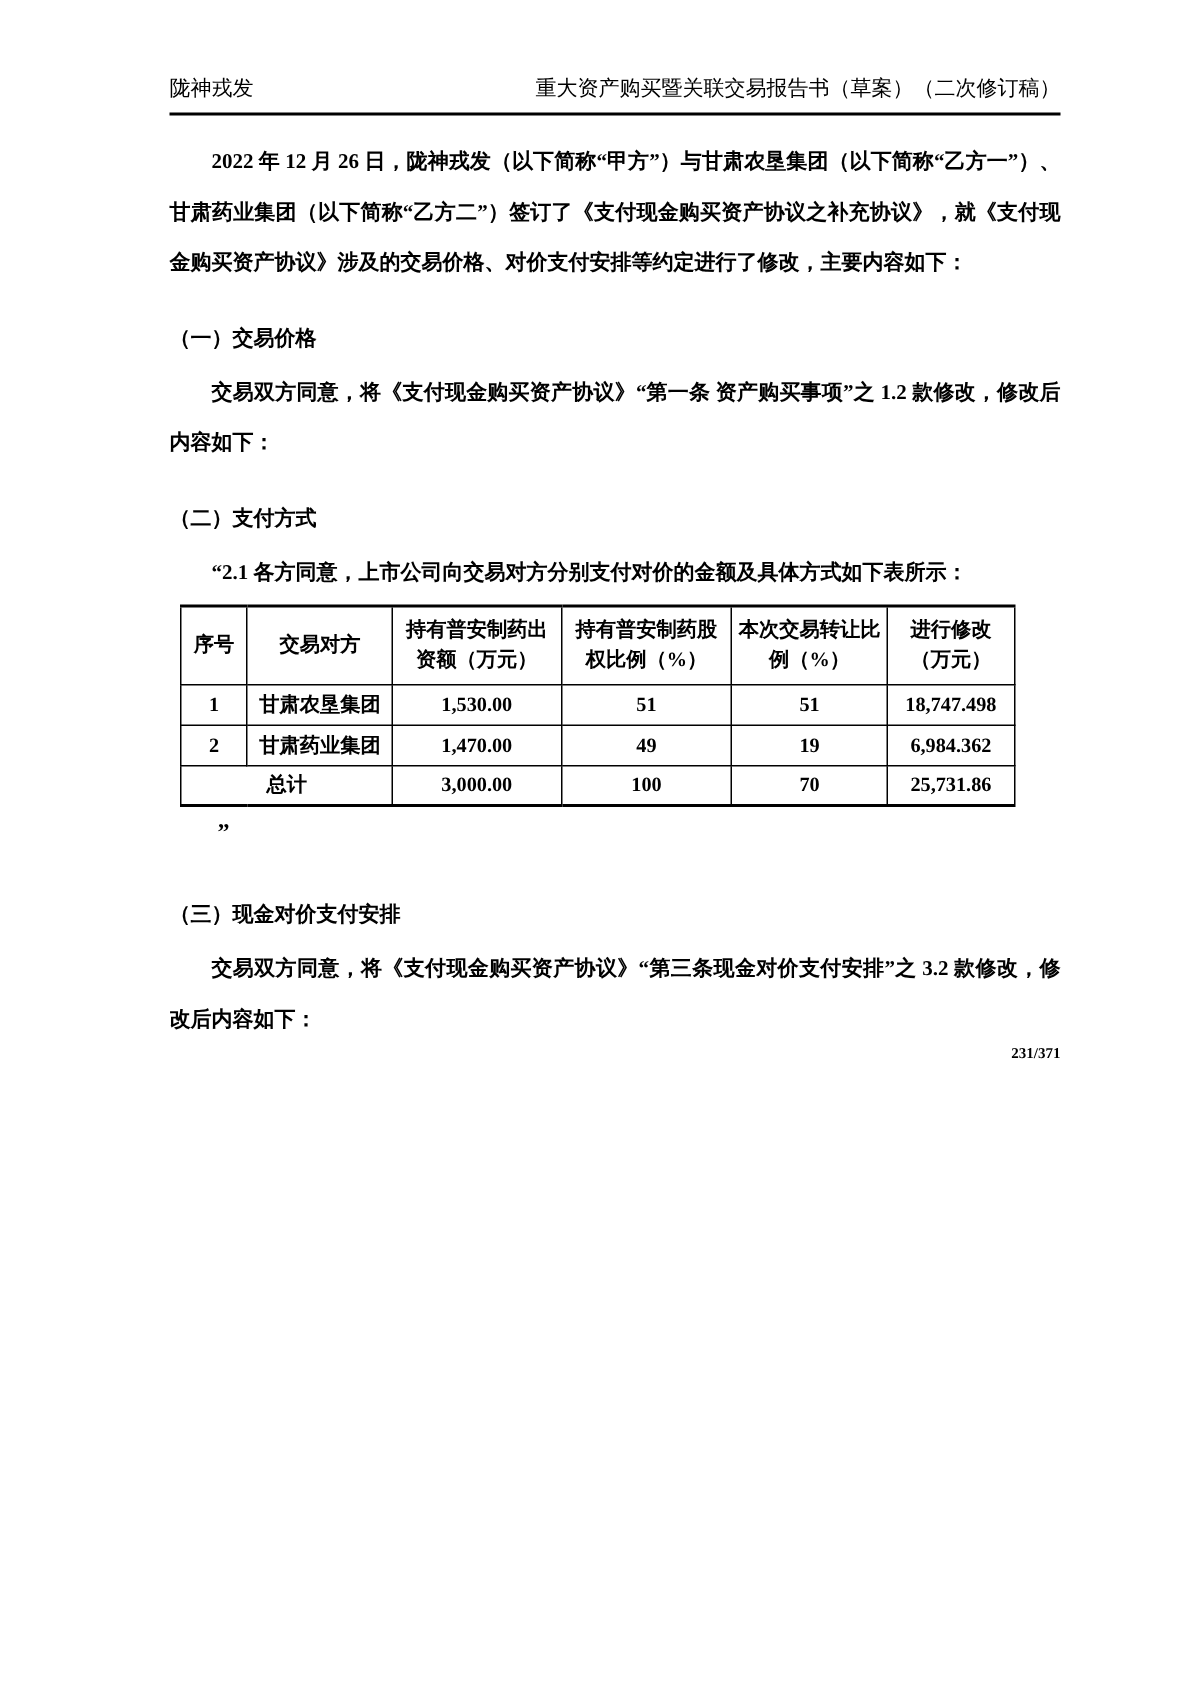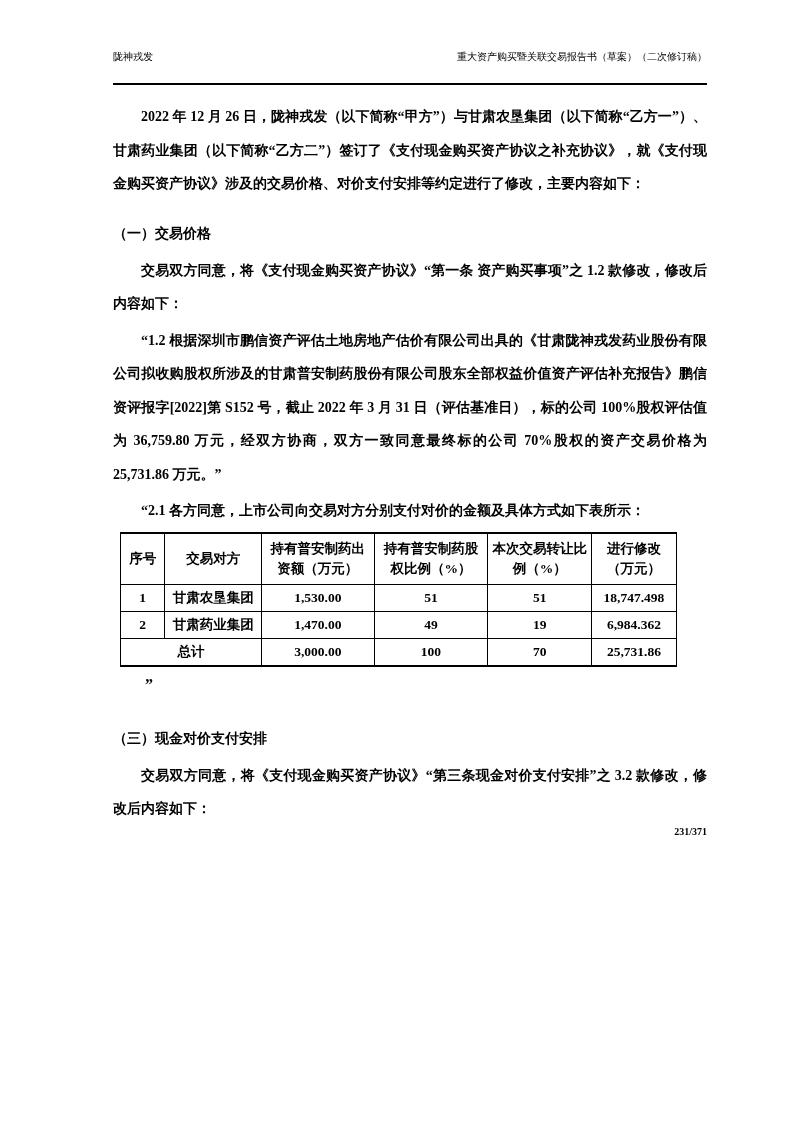--- a/index.html
+++ b/index.html
@@ -12,23 +12,23 @@
   }
   .page {
     width: 793px; height: 1122px;
     padding: 50px 86px 20px 113px;
     position: relative;
   }
   .doc-header {
     display: flex;
     justify-content: space-between;
     align-items: flex-end;
-    font-size: 10px;
+    font-size: 14px;
     font-weight: 400;
-    padding-bottom: 19px;
+    padding-bottom: 7px;
     border-bottom: 2px solid #000;
   }
   .body-para {
     font-size: 14px;
     font-weight: 700;
     line-height: 33.5px;
     text-align: justify;
     text-indent: 2em;
   }
   .para-intro { margin-top: 15px; }
@@ -86,22 +86,22 @@
 
   <div class="doc-header">
     <span>陇神戎发</span>
     <span>重大资产购买暨关联交易报告书（草案）（二次修订稿）</span>
   </div>
 
   <p class="body-para para-intro">2022 年 12 月 26 日，陇神戎发（以下简称“甲方”）与甘肃农垦集团（以下简称“乙方一”）、甘肃药业集团（以下简称“乙方二”）签订了《支付现金购买资产协议之补充协议》，就《支付现金购买资产协议》涉及的交易价格、对价支付安排等约定进行了修改，主要内容如下：</p>
 
   <div class="section-heading">（一）交易价格</div>
   <p class="body-para after-heading">交易双方同意，将《支付现金购买资产协议》“第一条 资产购买事项”之 1.2 款修改，修改后内容如下：</p>
-  <p class="body-para quote-para">“1.2 根据深圳市鹏信资产评估土地房地产估价有限公司出具的《甘肃陇神戎发药业股份有限公司拟收购股权所涉及的甘肃普安制药股份有限公司股东全部权益价值资产评估补充报告》鹏信资评报字[2022]第 S152 号，截止 2022 年 3 月 31 日（评估基准日），标的公司 100%股权评估值为 36,759.80 万元，经双方协商，双方一致同意最终标的公司 70%股权的资产交易价格为 25,731.86 万元。”</p>
 
+  <div class="section-heading">（二）支付方式</div>
   <p class="body-para quote-para">“2.1 各方同意，上市公司向交易对方分别支付对价的金额及具体方式如下表所示：</p>
 
   <table class="pay-table">
     <colgroup>
       <col style="width:8%">
       <col style="width:17.4%">
       <col style="width:20.2%">
       <col style="width:20.5%">
       <col style="width:18.6%">
       <col style="width:15.3%">

